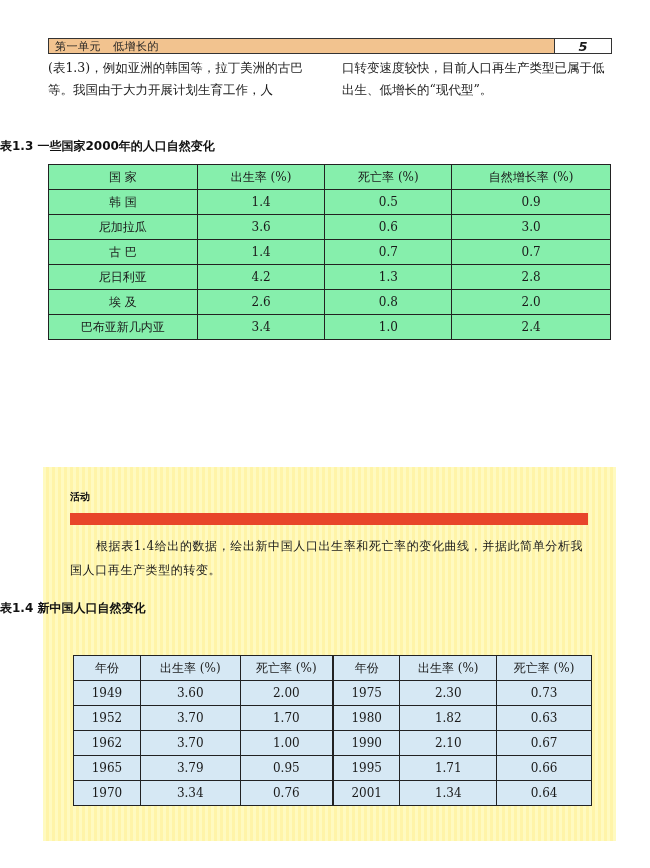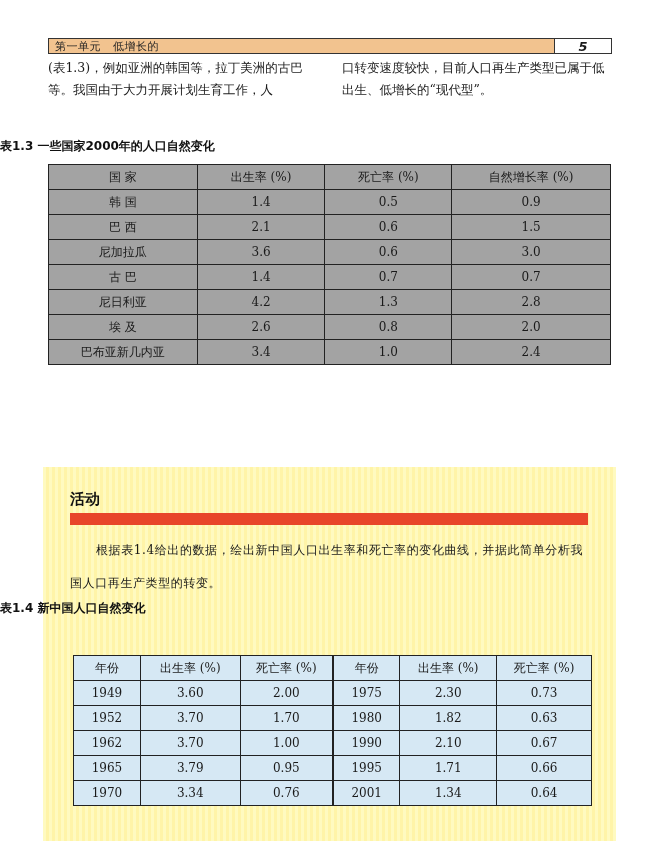--- a/index.html
+++ b/index.html
@@ -31,42 +31,42 @@
     font-size: 12.5px; line-height: 22px;
   }
   .intro .col { width: 270px; }
   .caption {
     position: absolute; left: 0; width: 650px; text-align: left;
     font-family: "DejaVu Sans", "Liberation Sans", sans-serif;
     font-weight: bold; font-size: 12px; color: #111;
   }
   table.t13 {
     position: absolute; left: 48px; top: 164px; width: 563px;
-    border-collapse: collapse; background: #a3a3a3;
+    border-collapse: collapse; background: #86efac;
   }
   table.t13 td {
     border: 1.3px solid #222; height: 24px; text-align: center;
     font-size: 12px; padding: 0;
   }
   .activity-box {
     position: absolute; left: 43px; top: 467px; width: 573px; height: 374px;
     background: repeating-linear-gradient(90deg, #fffac0 0px, #fffac0 3px, #fff4a8 3px, #fff4a8 6px);
   }
   .activity-title {
     position: absolute; left: 70px; top: 490px;
     font-family: "DejaVu Sans", "Liberation Sans", sans-serif;
-    font-weight: bold; font-size: 15px; color: #111;
+    font-weight: bold; font-size: 10px; color: #111;
   }
   .red-bar {
     position: absolute; left: 70px; top: 513px; width: 518px; height: 12px;
     background: #e8452a;
   }
   .activity-text {
     position: absolute; left: 70px; top: 534px; width: 520px;
-    font-size: 12px; line-height: 33px; text-indent: 26px; letter-spacing: 0.6px;
+    font-size: 12px; line-height: 24px; text-indent: 26px; letter-spacing: 0.6px;
   }
   table.t14 {
     position: absolute; left: 73px; top: 655px; width: 519px;
     border-collapse: collapse; background: #d6e8f4;
   }
   table.t14 td {
     border: 1.3px solid #222; height: 24px; text-align: center;
     font-size: 12px; padding: 0;
   }
   table.t14 td.sep { border-left: 2px solid #222; }
@@ -98,26 +98,20 @@
     <td>国 家</td>
     <td>出生率 (%)</td>
     <td>死亡率 (%)</td>
     <td>自然增长率 (%)</td>
   </tr>
   <tr>
     <td>韩 国</td>
     <td>1.4</td>
     <td>0.5</td>
     <td>0.9</td>
-  </tr>
-  <tr>
-    <td>巴 西</td>
-    <td>2.1</td>
-    <td>0.6</td>
-    <td>1.5</td>
   </tr>
   <tr>
     <td>尼加拉瓜</td>
     <td>3.6</td>
     <td>0.6</td>
     <td>3.0</td>
   </tr>
   <tr>
     <td>古 巴</td>
     <td>1.4</td>

